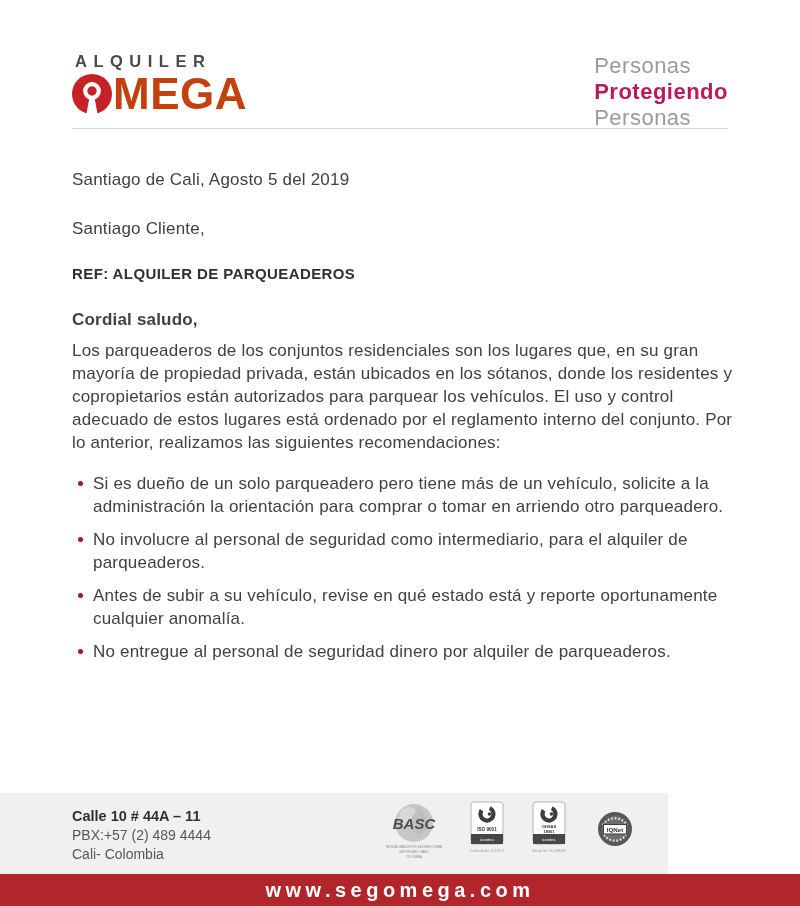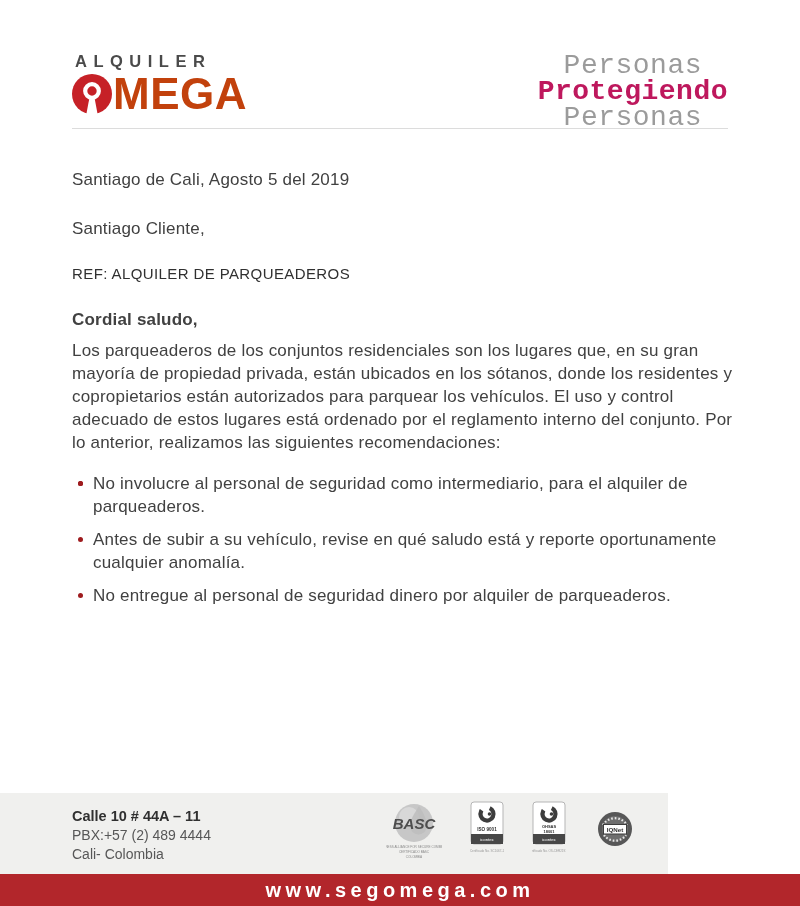--- a/index.html
+++ b/index.html
@@ -18,35 +18,35 @@
   .logo-top {
     font-size:16.5px; font-weight:bold; letter-spacing:6.5px;
     color:#4a4a4a; margin-left:3px; white-space:nowrap;
   }
   .logo-row { display:flex; align-items:flex-end; margin-top:3px; }
   .logo-mega {
     font-size:44px; font-weight:800; letter-spacing:0.5px;
     color:#c2410c; line-height:40px; margin-left:1px; white-space:nowrap;
   }
   .tagline {
-    position:absolute; right:72px; top:53px; text-align:center;
-    font-size:28px; line-height:26px; color:#9b9b9b; letter-spacing:0.5px;font-family:Liberation Mono, monospace;
+    position:absolute; right:72px; top:53px; text-align:left;
+    font-size:22px; line-height:26px; color:#9b9b9b; letter-spacing:0.5px;
   }
   .tagline .bold { color:#be185d; font-weight:bold; }
   .divider { position:absolute; left:72px; right:72px; top:128px; height:1px; background:#dcdcdc; }
 
   
   .letter {
     position:absolute; left:72px; top:168px; width:668px;
     font-size:17px; line-height:23px; letter-spacing:0.2px; color:#414141;
   }
   .date-line { margin-bottom:26px; }
   .salutation { margin-bottom:24px; }
   .reference {
-    font-size:15px; font-weight:normal; color:#303030;
+    font-size:15px; font-weight:bold; color:#303030;
     letter-spacing:0.4px; line-height:20px; margin-bottom:24px;
   }
   .greeting { margin-bottom:8px;font-weight:bold; }
   .intro { margin-bottom:18px; }
   ul.bullets { list-style:none; }
   ul.bullets li { position:relative; padding-left:21px; margin-bottom:10px; }
   .dot {
     position:absolute; left:6px; top:9px;
     width:5px; height:5px; border-radius:50%; background:#9e1b1e;
   }
@@ -103,28 +103,29 @@
   <div class="letter">
     <div class="date-line">Santiago de Cali, Agosto 5 del 2019</div>
     <div class="salutation">Santiago Cliente,</div>
     <div class="reference">REF: ALQUILER DE PARQUEADEROS</div>
     <div class="greeting">Cordial saludo,</div>
     <div class="intro">Los parqueaderos de los conjuntos residenciales son los lugares que, en su gran mayoría de propiedad privada, están ubicados en los sótanos, donde los residentes y copropietarios están autorizados para parquear los vehículos. El uso y control adecuado de estos lugares está ordenado por el reglamento interno del conjunto. Por lo anterior, realizamos las siguientes recomendaciones:</div>
 
     <ul class="bullets">
       <li>
         <span class="dot"></span>
+        <span>Si es dueño de un solo parqueadero pero tiene más de un vehículo, solicite a la administración la orientación para comprar o tomar en arriendo otro parqueadero.</span>
       </li>
       <li>
         <span class="dot"></span>
         <span>No involucre al personal de seguridad como intermediario, para el alquiler de parqueaderos.</span>
       </li>
       <li>
         <span class="dot"></span>
-        <span>Antes de subir a su vehículo, revise en qué saludo está y reporte oportunamente cualquier anomalía.</span>
+        <span>Antes de subir a su vehículo, revise en qué estado está y reporte oportunamente cualquier anomalía.</span>
       </li>
       <li>
         <span class="dot"></span>
         <span>No entregue al personal de seguridad dinero por alquiler de parqueaderos.</span>
       </li>
     </ul>
   </div>
 
   <div class="footer">
     <div class="addr">

